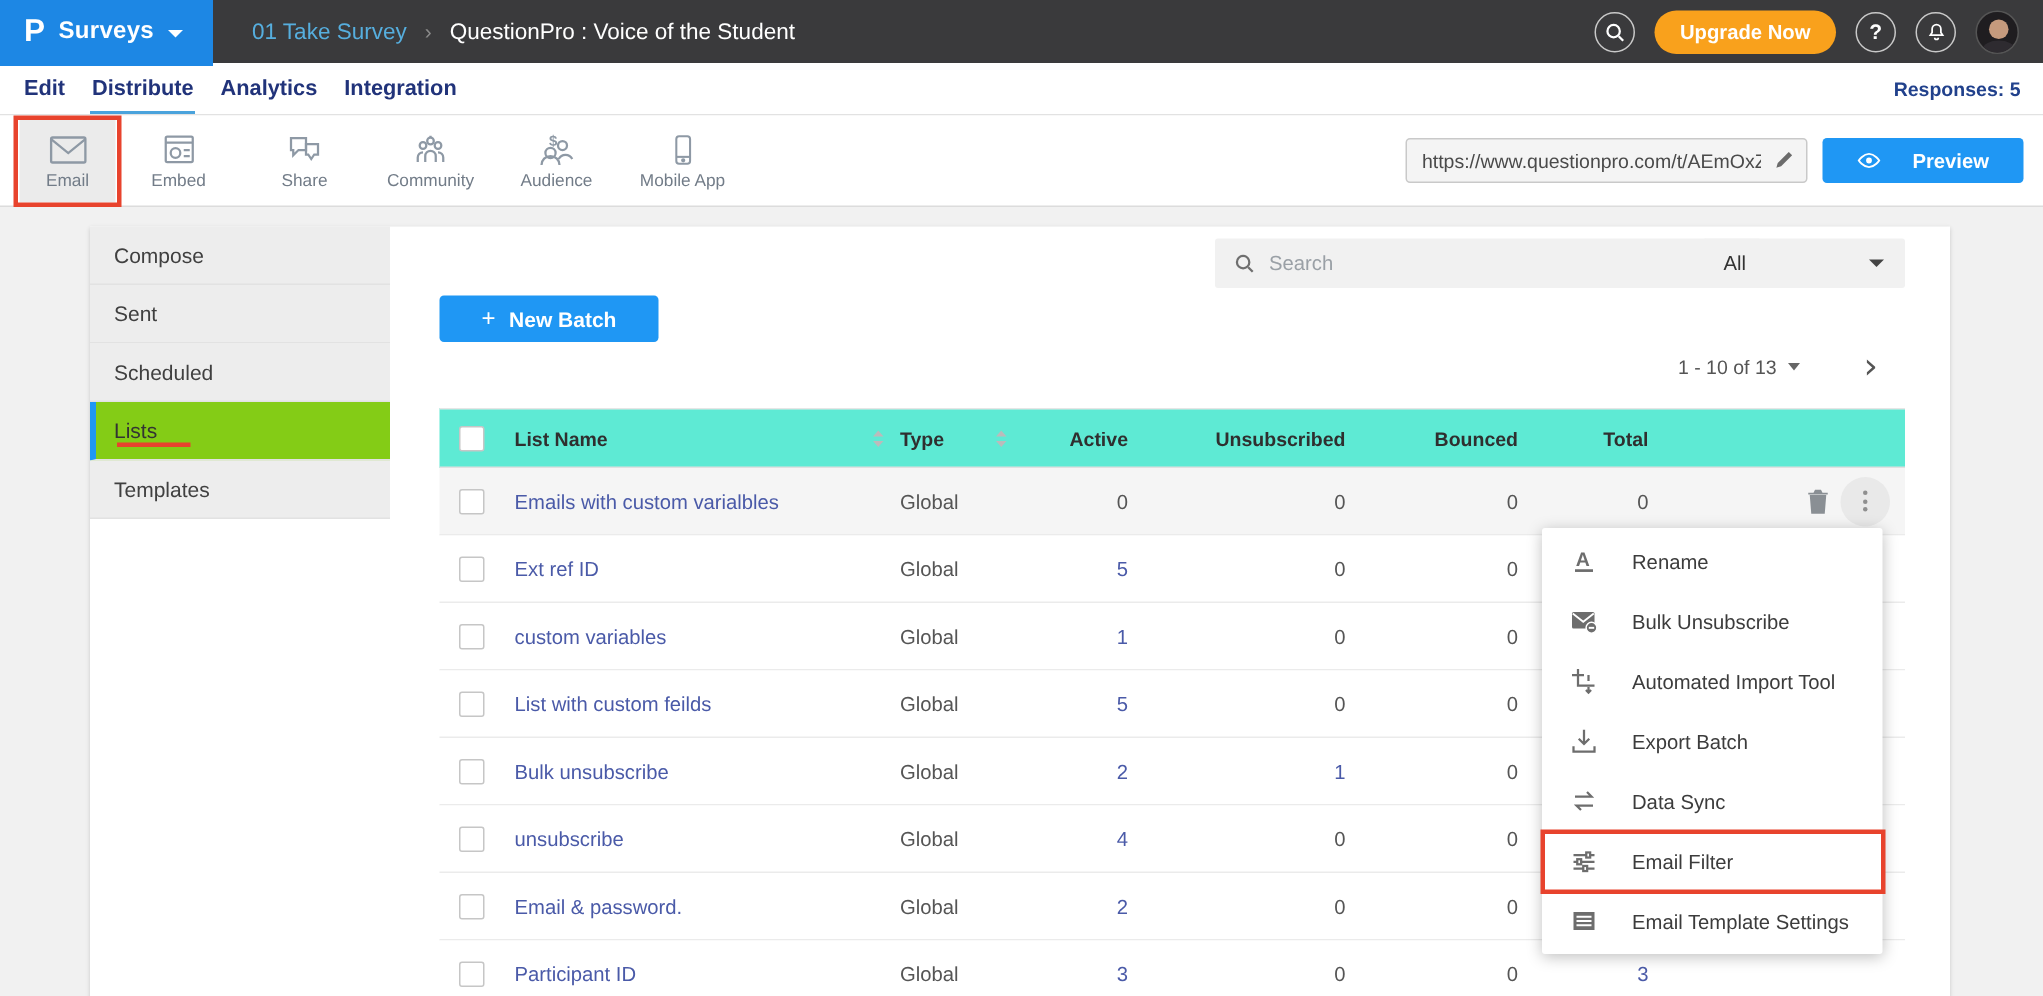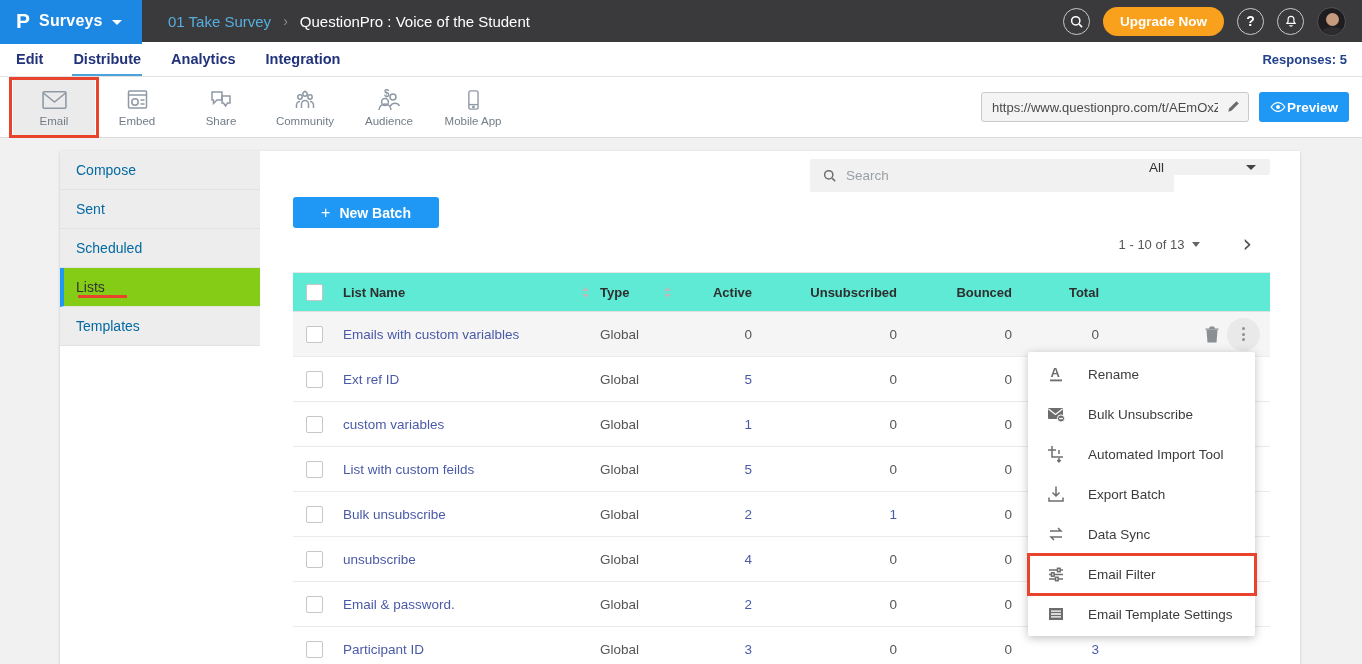--- a/index.html
+++ b/index.html
@@ -21,62 +21,62 @@
   .circle-btn { width:27px; height:27px; border:1.6px solid #c9c9c9; border-radius:50%;
     display:flex; align-items:center; justify-content:center; color:#fff; font-size:14px; font-weight:bold; cursor:pointer; }
   .upgrade { background:#f9a11c; color:#fff; font-size:13.5px; font-weight:bold; border:none;
     border-radius:15px; padding:7px 17px; cursor:pointer; }
   .avatar { width:29px; height:29px; border-radius:50%; background:#1f1d20; position:relative; overflow:hidden; border:1px solid #555; }
   .avatar .face { position:absolute; left:8px; top:5px; width:13px; height:13px; border-radius:50%; background:#c59a7d; }
   .avatar .body { position:absolute; left:4px; bottom:-3px; width:21px; height:11px; border-radius:50% 50% 0 0; background:#2e2b30; }
 
   
   .navbar { height:35px; background:#fff; border-bottom:1px solid #e2e2e2; display:flex; align-items:center; padding:0 15px; }
-  .nav-tabs { display:flex; gap:28px; align-items:flex-end; height:100%; }
+  .nav-tabs { display:flex; gap:16px; align-items:flex-end; height:100%; }
   .nav-tab { font-size:14.5px; font-weight:bold; color:#21337a; padding:9px 1px 7px; cursor:pointer; border-bottom:2px solid transparent; }
   .nav-tab.active { border-bottom:2px solid #4aa3dc; }
   .responses { margin-left:auto; font-size:13px; font-weight:bold; color:#21418c; }
 
   
   .toolbar { height:61px; background:#fff; border-bottom:1px solid #dcdcdc; display:flex; align-items:center; position:relative; z-index:20; }
   .channels { display:flex; margin-left:13px; height:56px; }
   .channel { width:84px; height:56px; display:flex; flex-direction:column; align-items:center; justify-content:center; gap:3px; cursor:pointer; position:relative; }
-  .channel:first-child { width:82px; }
+  .channel:first-child { width:64px; }
   .channel.selected { background:#ebebeb; }
   .channel .ch-label { font-size:11.5px; color:#727c88; }
   .channel svg { stroke:#8e99a5; fill:none; stroke-width:1.5; }
   .ann-box { position:absolute; border:3px solid #e8432d; pointer-events:none; z-index:25; }
   .ann-email { left:-4px; top:-2px; right:-4px; bottom:-3px; }
   .url-wrap { margin-left:auto; position:relative; }
   .url-input { width:268px; height:30px; background:#f4f4f4; border:1px solid #c9c9c9; border-radius:3px;
     font-size:13px; color:#4a4a4a; padding:0 30px 0 10px; font-family:"Liberation Sans",sans-serif;
     white-space:nowrap; overflow:hidden; text-overflow:clip; }
   .pencil { position:absolute; right:8px; top:7px; cursor:pointer; }
   .preview-btn { margin:0 13px 0 10px; height:30px; background:#1f97f4; color:#fff; border:none; border-radius:3px;
-    font-size:13.5px; font-weight:bold; padding:0 11px; display:flex; align-items:center; gap:1px; cursor:pointer; }
+    font-size:13.5px; font-weight:bold; padding:0 23px; display:flex; align-items:center; gap:21px; cursor:pointer; }
 
   
   .page { position:relative; height:526px; background:#f1f1f1; }
   .card { position:absolute; left:60px; top:13px; width:1240px; height:700px; background:#fff;
     box-shadow:0 1px 3px rgba(0,0,0,.16); }
 
   
   .side-menu { position:absolute; left:0; top:0; width:200px; }
   .side-item { height:39px; background:#ededed; border-bottom:1px solid #e2e2e2; display:flex; align-items:center;
-    padding-left:16px; font-size:14px; color:#0369a1; cursor:pointer; position:relative; }
+    padding-left:16px; font-size:14px; color:#404040; cursor:pointer; position:relative; }
   .side-item.active { background:#84cc16; border-left:4px solid #1f97f4; padding-left:12px; color:#333; }
   .side-item.active .red-underline { position:absolute; left:14px; top:27px; width:49px; height:3px; background:#e8432d; }
 
   
   .search-box { position:absolute; left:750px; top:8px; width:364px; height:33px; background:#f1f1f1; border-radius:2px; }
   .search-box svg { position:absolute; left:12px; top:9px; }
   .search-input { width:100%; height:100%; background:transparent; border:none; outline:none;
     padding-left:36px; font-size:13.5px; color:#555; font-family:"Liberation Sans",sans-serif; }
   .search-input::placeholder { color:#9aa0a6; }
-  .all-select { position:absolute; left:1075px; top:8px; width:135px; height:16px; background:#f1f1f1; border-radius:2px;
+  .all-select { position:absolute; left:1075px; top:8px; width:135px; height:33px; background:#f1f1f1; border-radius:2px;
     display:flex; align-items:center; padding:0 14px; font-size:13.5px; color:#333; cursor:pointer; }
   .all-select .caret { margin-left:auto; width:0; height:0; border-left:5px solid transparent; border-right:5px solid transparent; border-top:5px solid #444; }
 
   .new-list-btn { position:absolute; left:233px; top:46px; width:146px; height:31px; background:#1f97f4; color:#fff;
     border:none; border-radius:3px; font-size:14px; font-weight:bold; cursor:pointer;
     display:flex; align-items:center; justify-content:center; gap:9px; }
   .new-list-btn .plus { font-size:16px; font-weight:normal; }
 
   .pagination { position:absolute; top:84px; right:48px; display:flex; align-items:center; gap:42px; }
   .page-range { display:flex; align-items:center; gap:8px; font-size:13px; color:#555; cursor:pointer; }

